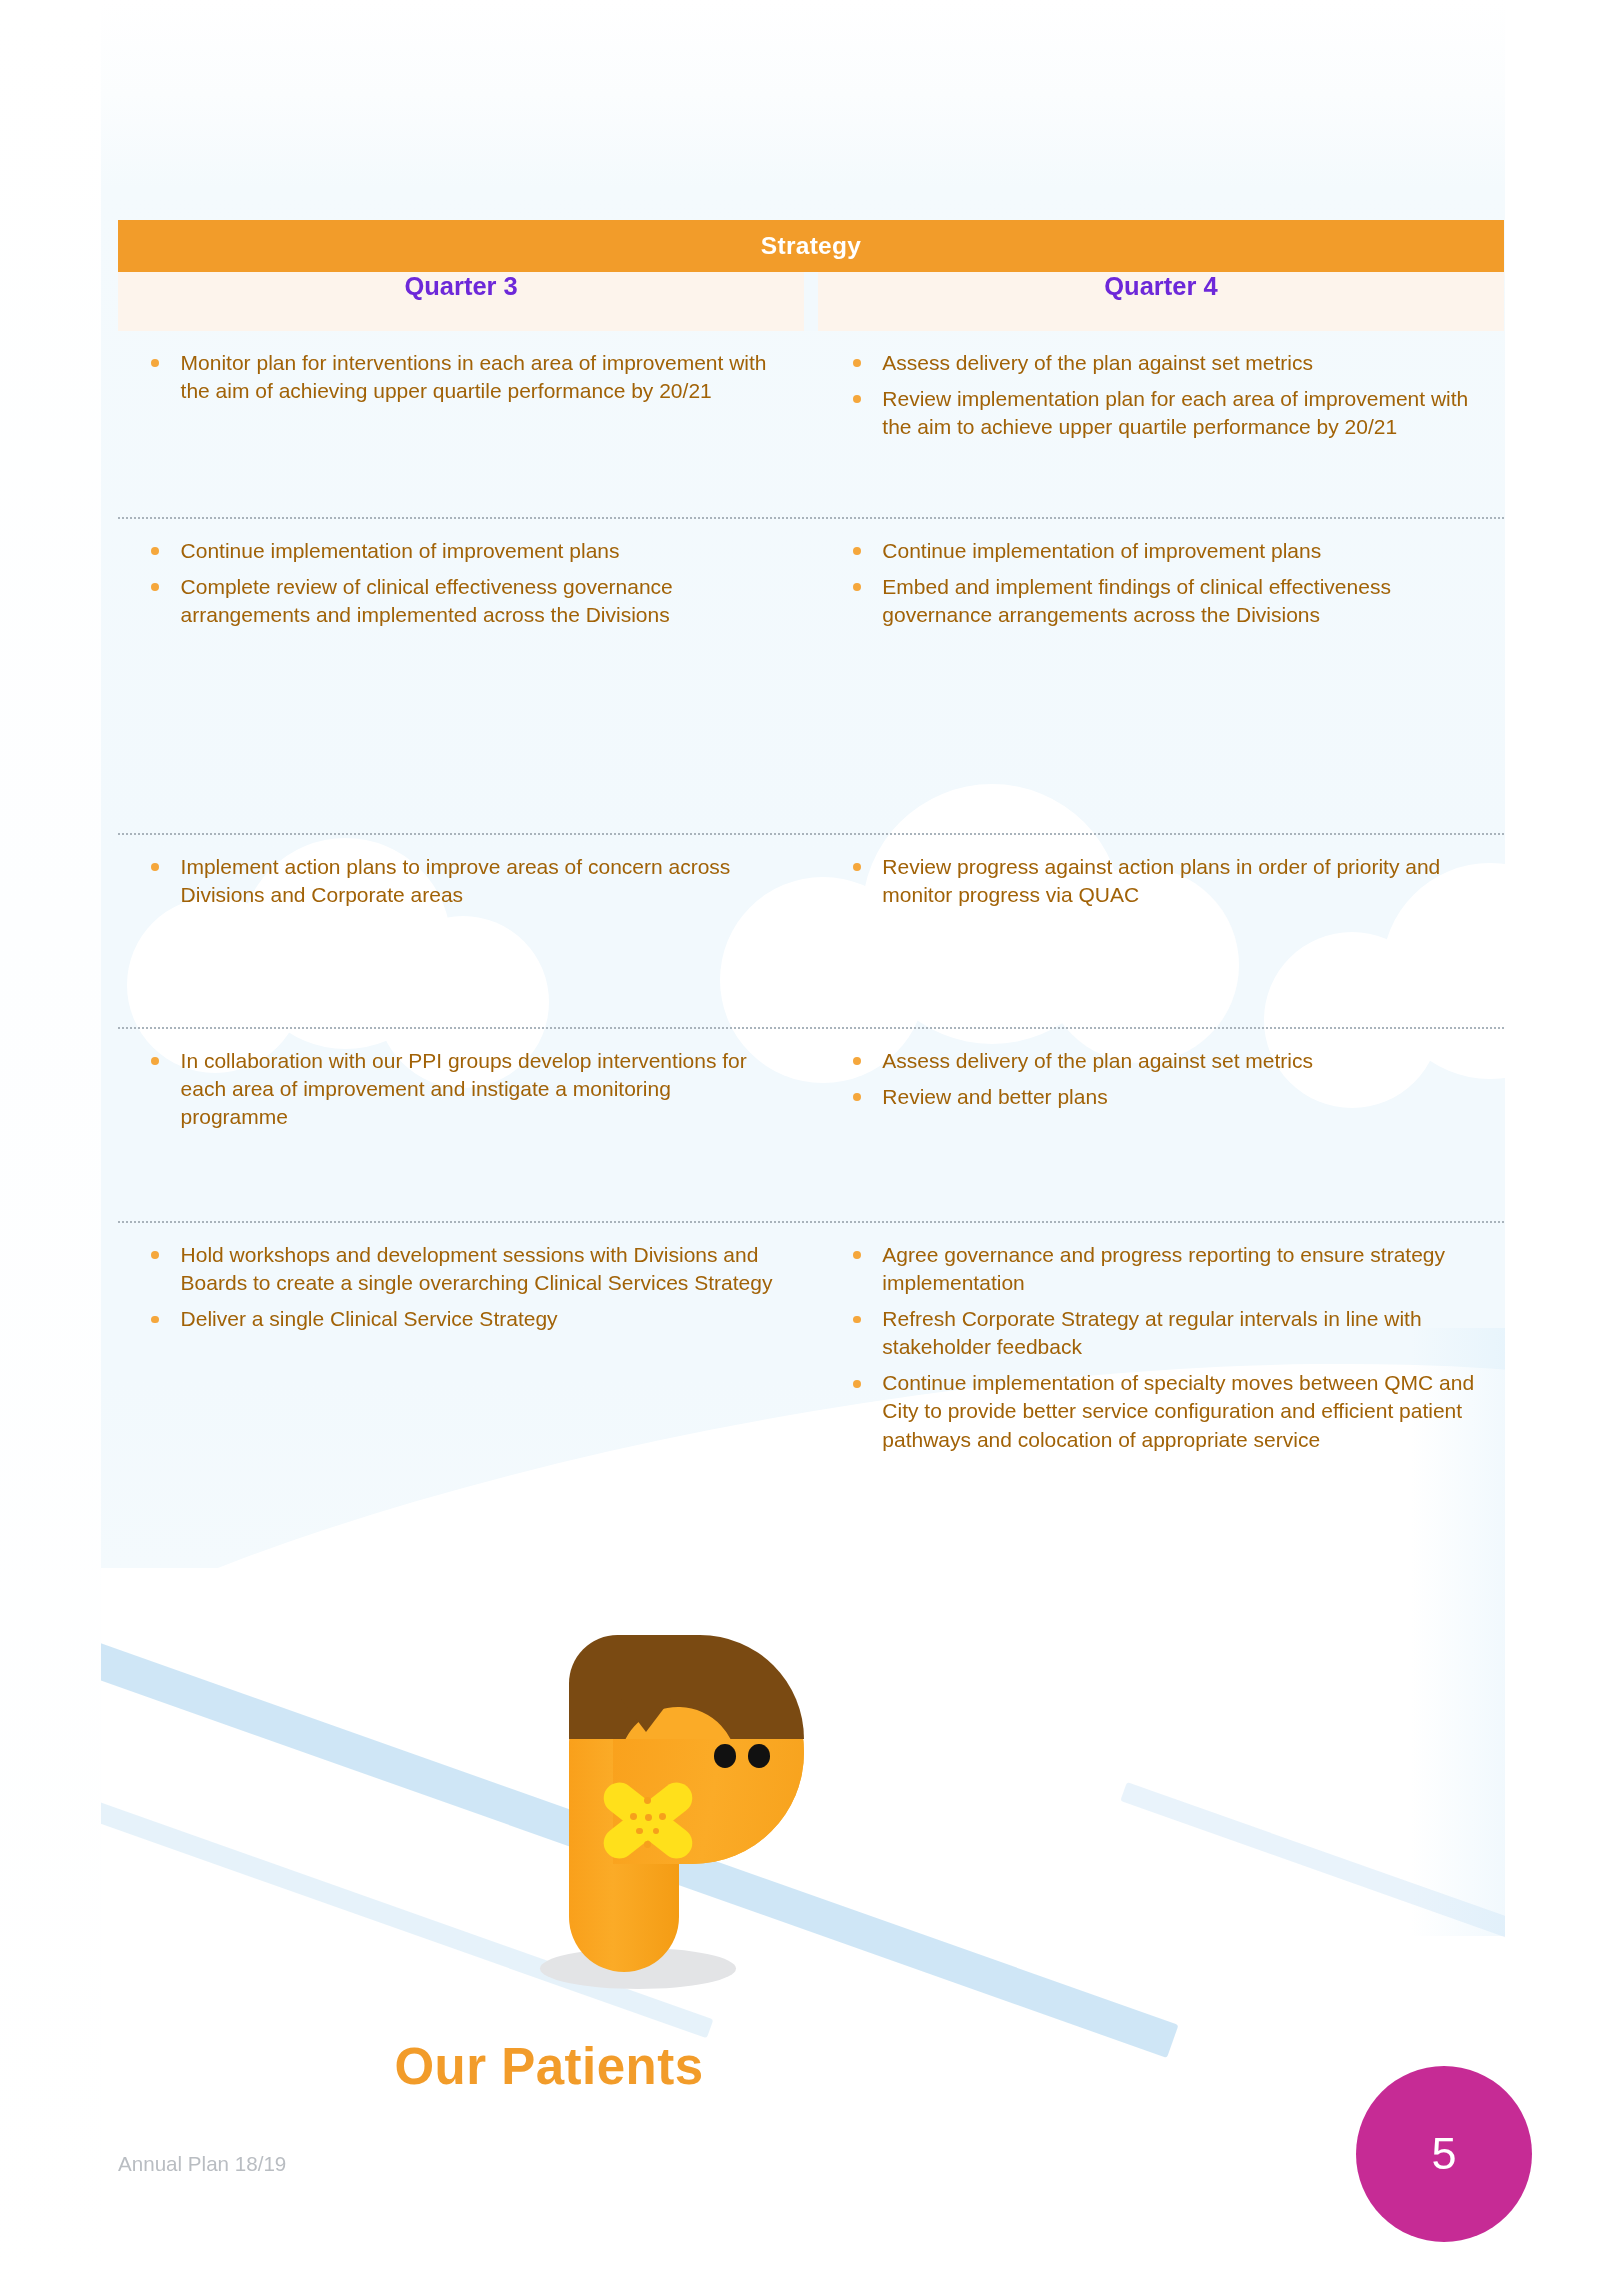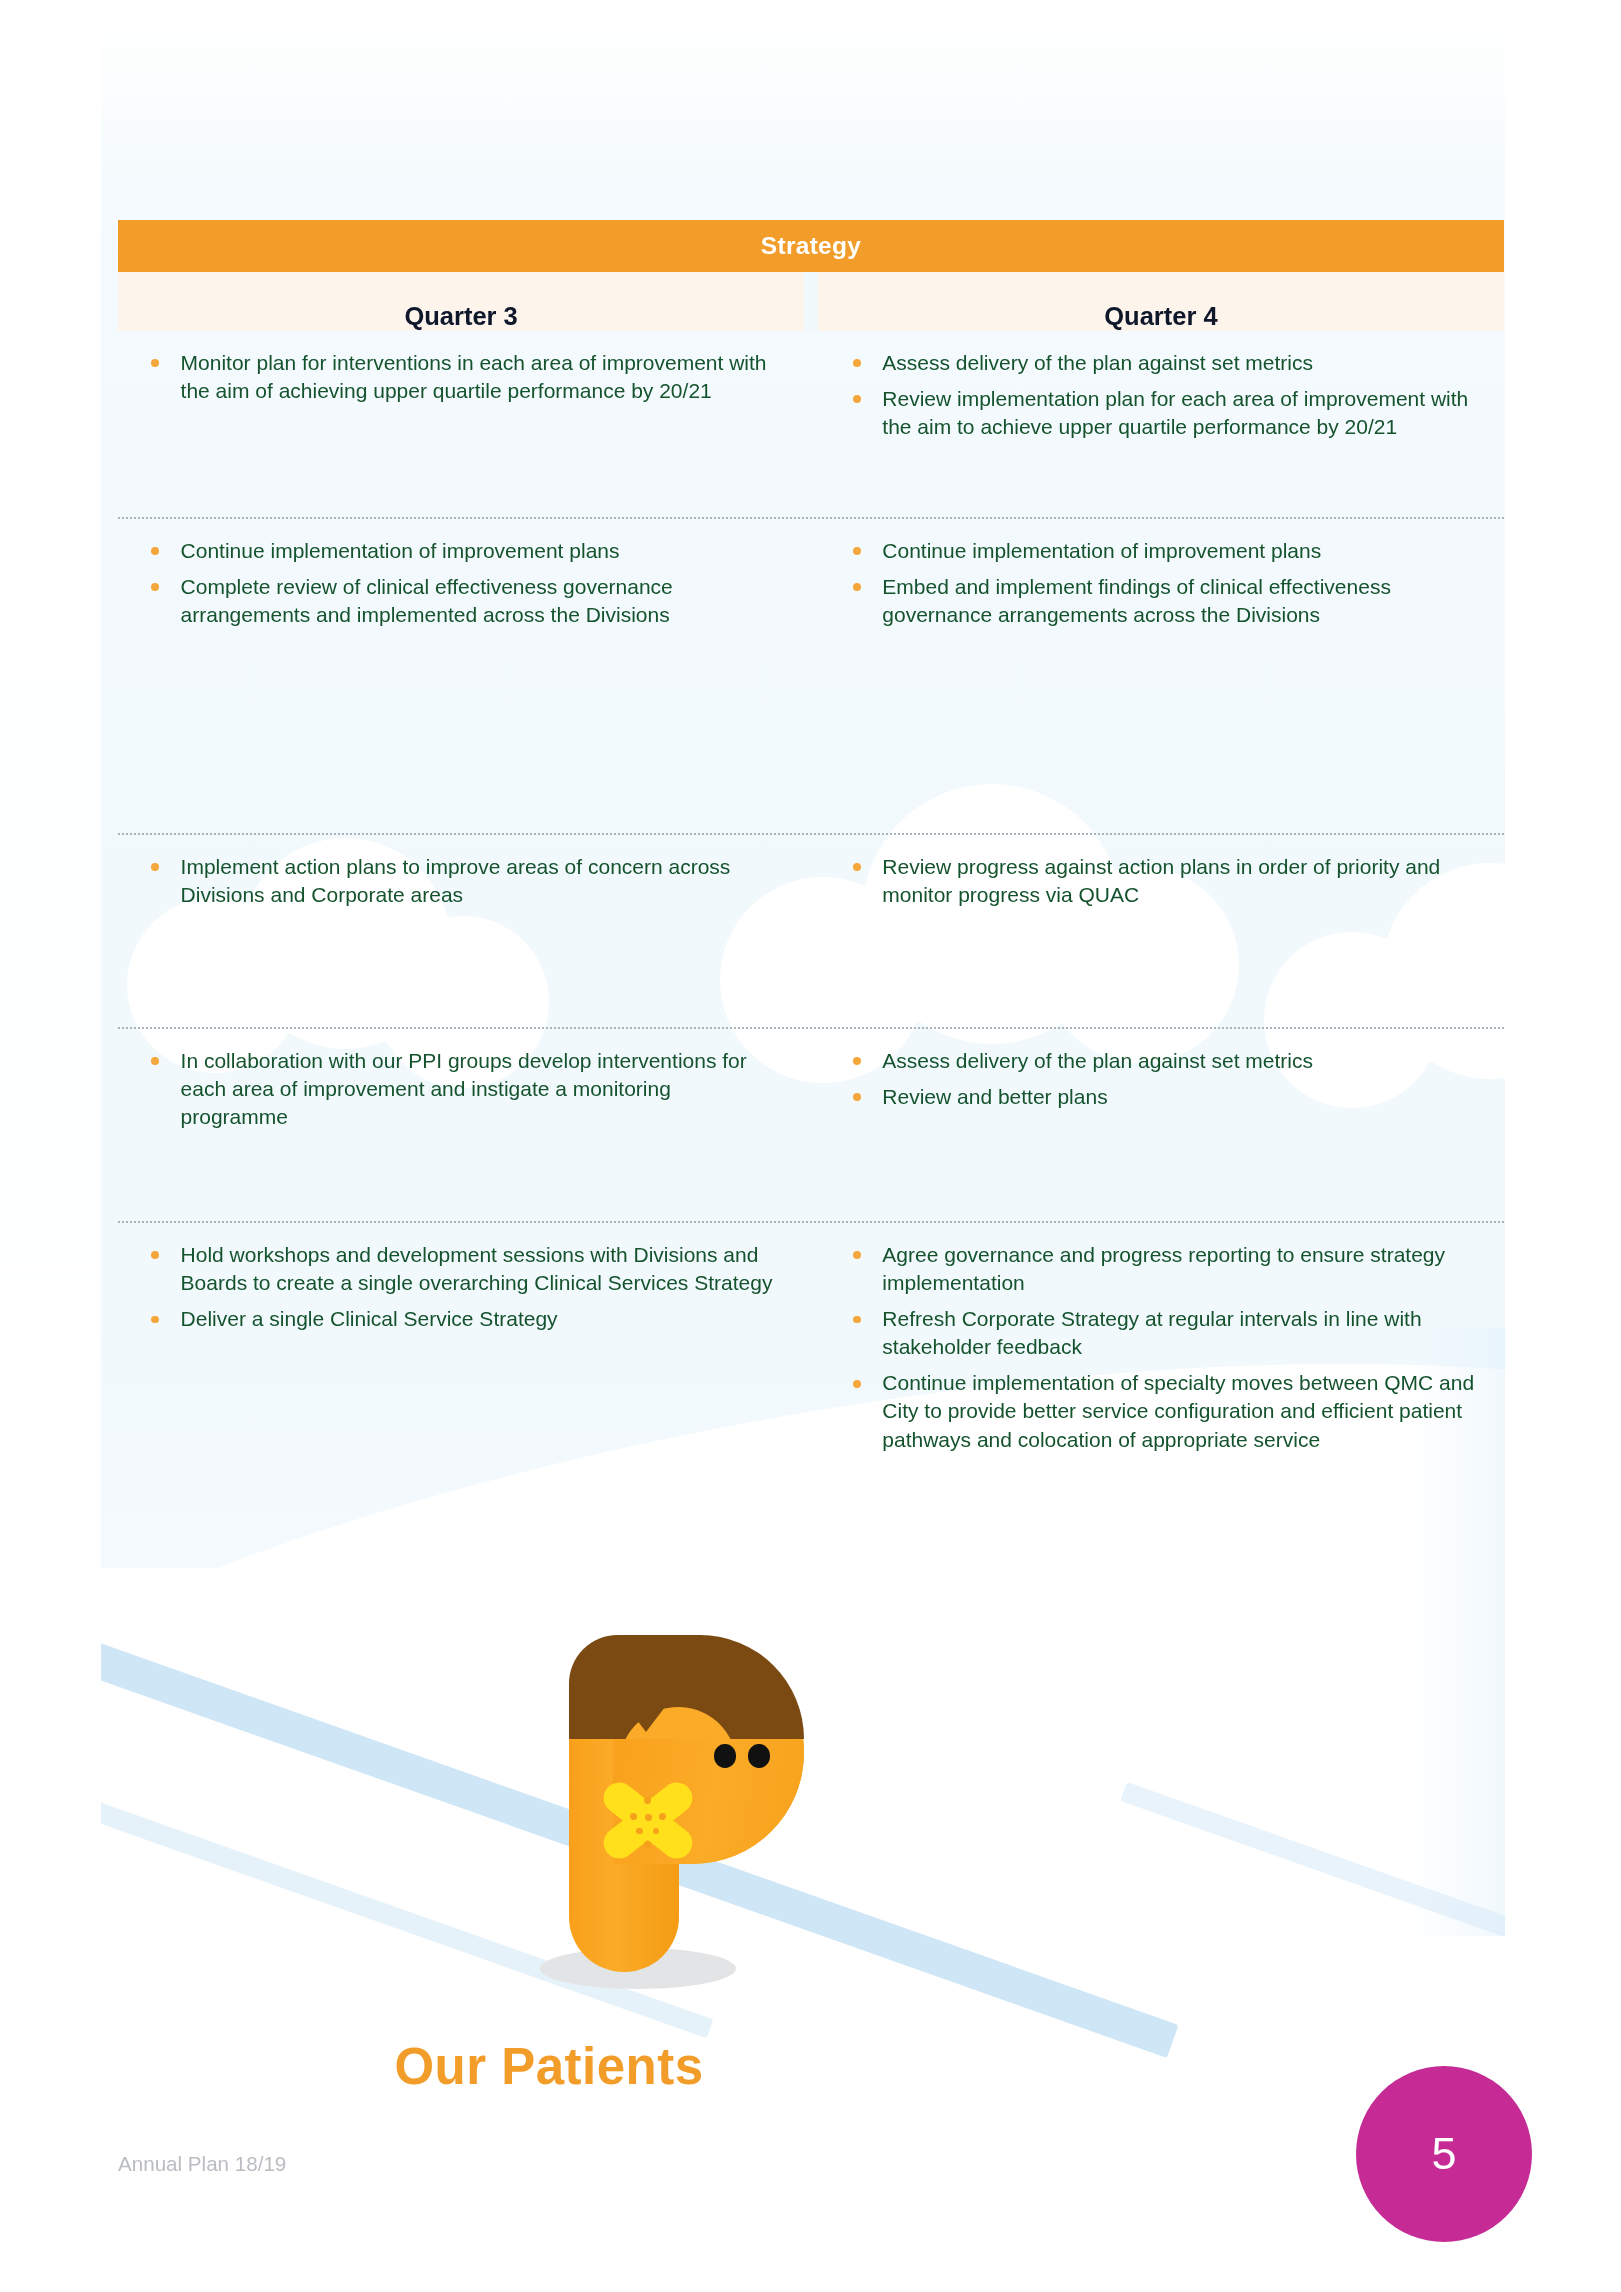--- a/index.html
+++ b/index.html
@@ -143,25 +143,25 @@
   }
 
   .quarter-header-row {
     display: flex;
     height: 59px;
     background: #fdf4ec;
   }
   .quarter-header-cell {
     flex: 1 1 50%;
     display: flex;
-    align-items: flex-end;
+    align-items: flex-start;
     justify-content: center;
     font-size: 25.5px;
     font-weight: bold;
-    color: #0f172a;
+    color: #6d28d9;
   }
   .qh-gap { width: 13.7px; background: #f2f9fd; flex: 0 0 13.7px; }
 
   .data-row {
     display: flex;
     position: relative;
     border-top: 2px dotted #a9b3bb;
   }
   .data-row.first { border-top: none; }
 
@@ -172,21 +172,21 @@
   .cell.right { padding-left: 23.5px; }
   .cell-gap { flex: 0 0 13.7px; }
 
   ul.bullets { list-style: none; }
   ul.bullets li {
     position: relative;
     padding-left: 41px;
     margin-bottom: 7.8px;
     font-size: 21px;
     line-height: 1.345;
-    color: #14532d;
+    color: #a16207;
     font-weight: 300;
   }
   ul.bullets li::before {
     content: "";
     position: absolute;
     left: 11.8px; top: 10.8px;
     width: 7.8px; height: 7.8px;
     border-radius: 50%;
     background: #f5a73c;
   }

